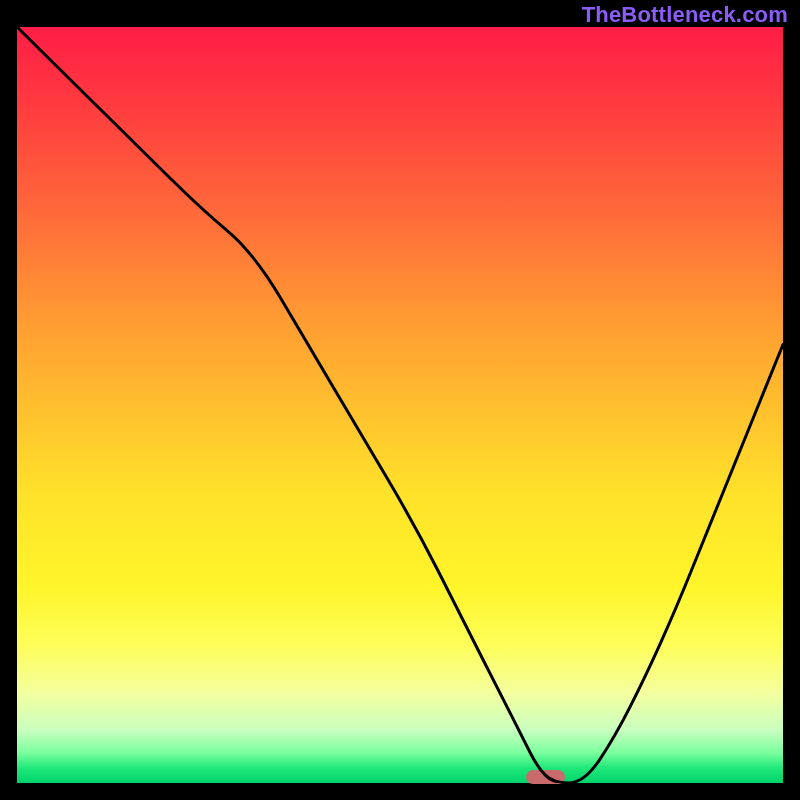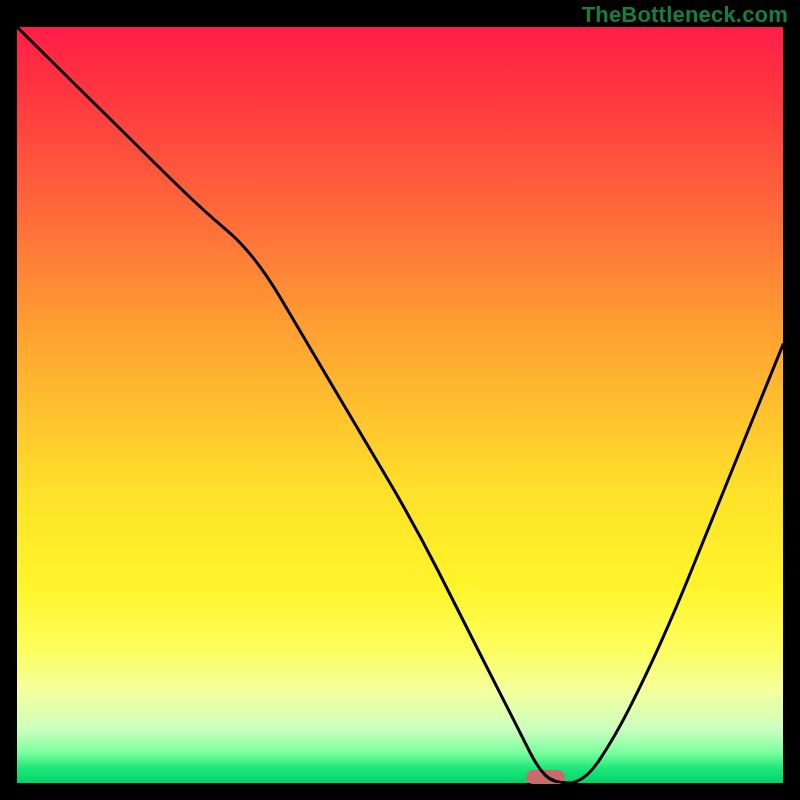--- a/index.html
+++ b/index.html
@@ -14,21 +14,21 @@
   .frame {
     position: relative;
     width: 800px;
     height: 800px;
     background: #000;
   }
   .watermark {
     position: absolute;
     top: 2px;
     right: 12px;
-    color: #15803d;
+    color: #8b5cf6;
     font-size: 22px;
     font-weight: 600;
     letter-spacing: 0.2px;
     z-index: 10;
     user-select: none;
   }
   .plot {
     position: absolute;
     left: 17px;
     top: 27px;

